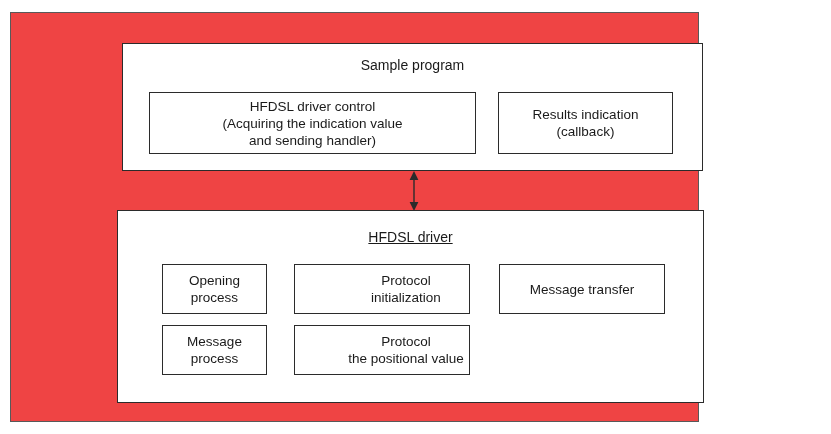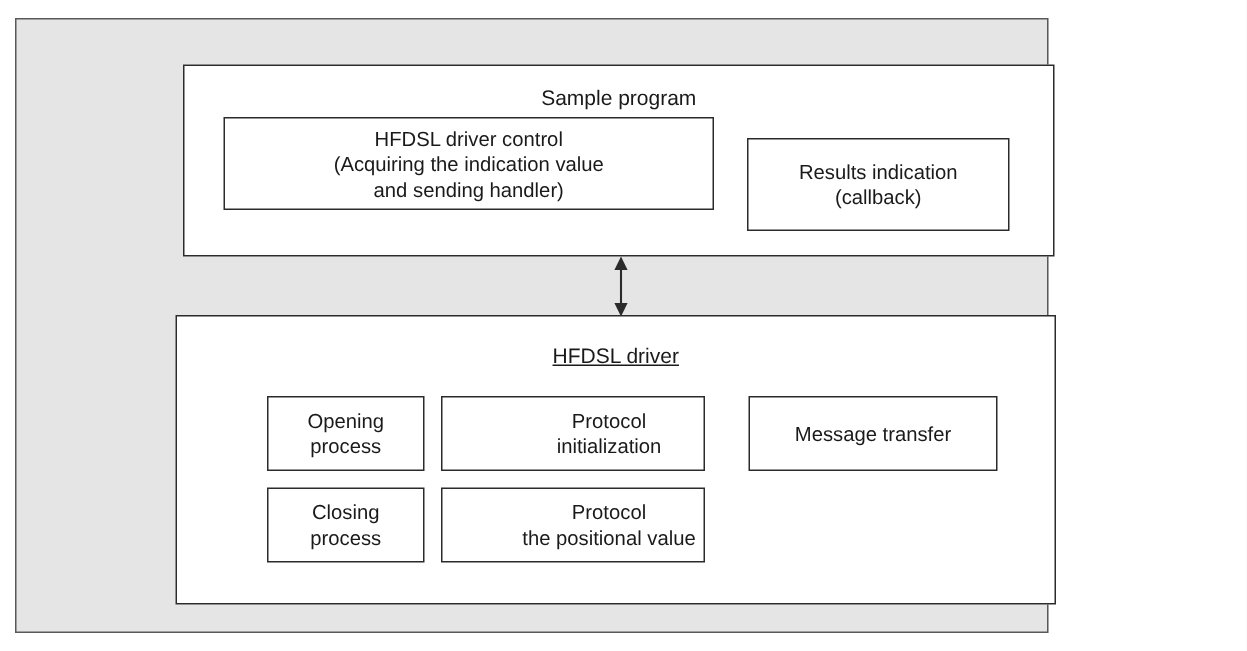--- a/index.html
+++ b/index.html
@@ -17,21 +17,21 @@
 
   
   #figure-frame {
     position: absolute;
     left: 10px;
     top: 12px;
     width: 689px;
     height: 410px;
     box-sizing: border-box;
     border: 1px solid #595959;
-    background: #e5e5e5;
+    background: #ef4444;
   }
 
   
   .group-box {
     position: absolute;
     box-sizing: border-box;
     border: 1px solid #2b2b2b;
     background: #ffffff;
   }
   .leaf-box {
@@ -69,21 +69,21 @@
   #sample-program-box {
     left: 111px;
     top: 30px;
     width: 581px;
     height: 128px;
   }
   #sample-program-title { top: 13px; }
 
   #hfdsl-driver-control-box {
     left: 26px;
-    top: 34px;
+    top: 48px;
     width: 327px;
     height: 62px;
   }
   #results-indication-box {
     left: 375px;
     top: 48px;
     width: 175px;
     height: 62px;
   }
 
@@ -98,21 +98,21 @@
 
   
   #hfdsl-driver-box {
     left: 106px;
     top: 197px;
     width: 587px;
     height: 193px;
   }
   #hfdsl-driver-title { top: 18px; text-decoration: underline; }
 
-  .drv-col-1 { left: 60px;  width: 105px; }
+  .drv-col-1 { left: 44px;  width: 105px; }
   .drv-col-2 { left: 176px; width: 176px; padding-left: 48px; }
   .drv-col-3 { left: 381px; width: 166px; justify-content: center; }
   .drv-row-1 { top: 53px;  height: 50px; }
   .drv-row-2 { top: 114px; height: 50px; }
 </style>
 </head>
 <body>
 
 <div id="figure-frame">
 
@@ -160,21 +160,21 @@
     </div>
 
     <div class="leaf-box drv-col-3 drv-row-1">
       <div class="box-text">
         <div>Message transfer</div>
       </div>
     </div>
 
     <div class="leaf-box drv-col-1 drv-row-2">
       <div class="box-text">
-        <div>Closing</div>
+        <div>Message</div>
         <div>process</div>
       </div>
     </div>
 
     <div class="leaf-box drv-col-2 drv-row-2">
       <div class="box-text">
         <div>Protocol</div>
         <div>the positional value</div>
       </div>
     </div>

